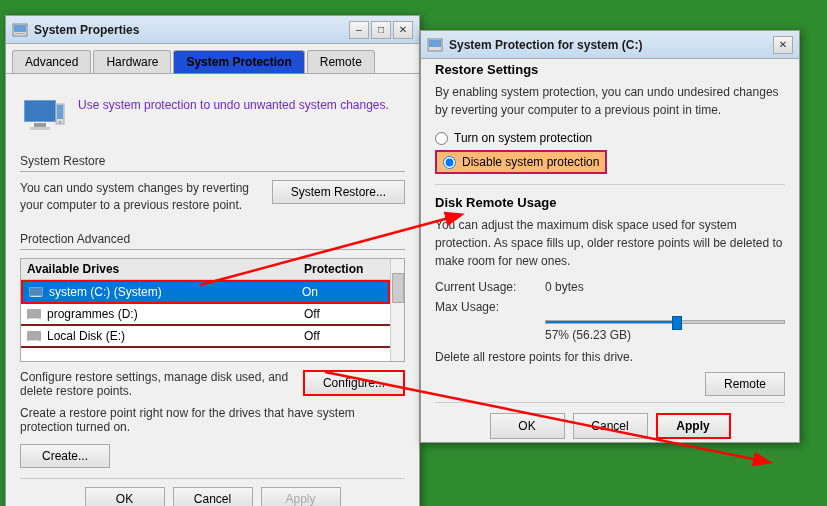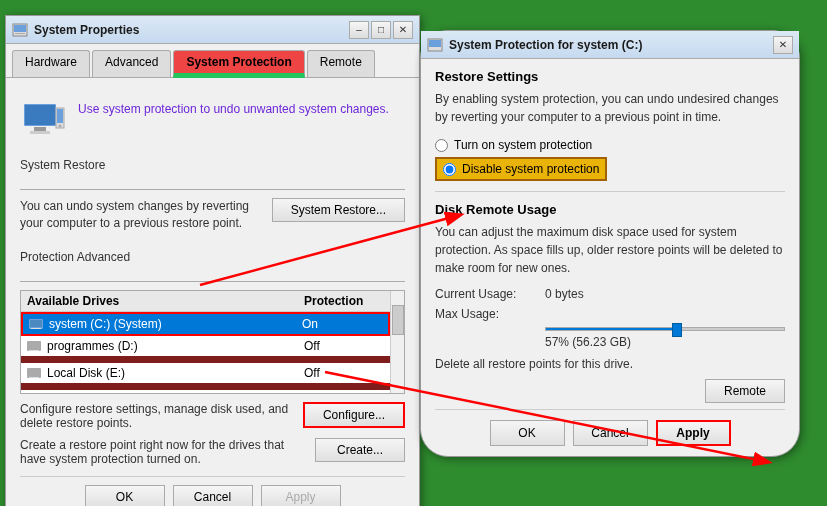--- a/index.html
+++ b/index.html
@@ -79,22 +79,22 @@
       border: 1px solid #aaa;
       border-bottom: none;
       background: #ddd;
       cursor: pointer;
       font-size: 12px;
       margin-right: 2px;
       border-radius: 3px 3px 0 0;
     }
 
     .tab.active {
-      background: #ef4444;
-      border-bottom: 5px solid #22c55e;
+      background: #1d4ed8;
+      border-bottom: 1px solid #22c55e;
       margin-bottom: -1px;
       z-index: 1;
       font-weight: 600;
     }
 
     
     .window-content {
       padding: 12px 14px;
     }
 
@@ -122,21 +122,21 @@
     .sys-header-text {
       font-size: 12px;
       color: #6d28d9;
       padding-top: 4px;
     }
 
     .section-label {
       font-size: 12px;
       color: #333;
       border-bottom: 1px solid #aaa;
-      padding-bottom: 17px;
+      padding-bottom: 3px;
       margin-bottom: 8px;
     }
 
     .section-body {
       font-size: 12px;
       color: #333;
       margin-bottom: 8px;
       line-height: 1.4;
     }
 
@@ -158,21 +158,21 @@
       font-size: 12px;
       border-bottom: 1px solid #ccc;
     }
 
     .pt-col1 { flex: 1; }
     .pt-col2 { width: 80px; }
 
     .pt-row {
       display: flex;
       padding: 3px 6px;
-      border-bottom: 7px solid #7f1d1d;
+      border-bottom: 2px solid #7f1d1d;
       align-items: center;
     }
 
     .pt-row.selected {
       background: #0078d7;
       color: white;
       border: 2px solid red;
     }
 
     .pt-row-icon {
@@ -232,25 +232,24 @@
       text-align: center;
     }
 
     .dialog-btn.disabled { color: #aaa; }
 
     
     #sys-prot-dialog {
       left: 420px;
       top: 30px;
       width: 380px;
-      border-radius: 28px;
     }
 
     .sp-content {
-      padding: 10px 14px;
+      padding: 3px 14px;
     }
 
     .sp-restore-label {
       font-size: 13px;
       font-weight: 600;
       margin-bottom: 6px;
     }
 
     .sp-restore-desc {
       font-size: 12px;
@@ -261,23 +260,23 @@
 
     .radio-row {
       display: flex;
       align-items: center;
       gap: 6px;
       margin: 5px 0;
       font-size: 12px;
     }
 
     .radio-row.highlighted {
-      border: 2px solid #a16207;
+      border: 2px solid #be185d;
       padding: 3px 6px;
-      background: #eab308;
+      background: #fdba74;
       width: fit-content;
     }
 
     .sp-divider {
       border: none;
       border-top: 1px solid #ccc;
       margin: 10px 0;
     }
 
     .sp-disk-label {
@@ -404,22 +403,22 @@
       <span>System Properties</span>
     </div>
     <div class="window-controls">
       <button class="win-btn">–</button>
       <button class="win-btn">□</button>
       <button class="win-btn">✕</button>
     </div>
   </div>
 
   <div class="tab-bar">
+    <div class="tab">Advanced</div>
     <div class="tab">Hardware</div>
-    <div class="tab">Advanced</div>
     <div class="tab active">System Protection</div>
     <div class="tab">Remote</div>
   </div>
 
   <div class="window-content">
 
     <div class="sys-header">
       <svg class="sys-icon" viewBox="0 0 48 48">
         <rect x="4" y="6" width="32" height="22" fill="#6ca0dc" rx="1"></rect>
         <rect x="5" y="7" width="30" height="20" fill="#3a7abf"></rect>
@@ -475,21 +474,21 @@
       <div class="scrollbar">
         <div class="scrollbar-thumb"></div>
       </div>
     </div>
 
     <div style="display:flex; align-items:flex-start; gap:10px; margin:8px 0;">
       <div style="flex:1; font-size:12px; color:#333;">Configure restore settings, manage disk used, and delete restore points.</div>
       <button class="std-btn" style="border:2px solid red; background:linear-gradient(to bottom,#f5f5f5,#e0e0e0);">Configure...</button>
     </div>
 
-    <div style="display:flex; align-items:flex-start; gap:10px; margin:6px 0 10px;">
+    <div style="display:flex; align-items:flex-start; gap:10px; margin:6px 0 10px;flex-direction:column;">
       <div style="flex:1; font-size:12px; color:#333;">Create a restore point right now for the drives that have system protection turned on.</div>
       <button class="std-btn">Create...</button>
     </div>
 
     <div class="dialog-btn-row">
       <button class="dialog-btn">OK</button>
       <button class="dialog-btn">Cancel</button>
       <button class="dialog-btn disabled">Apply</button>
     </div>
   </div>

